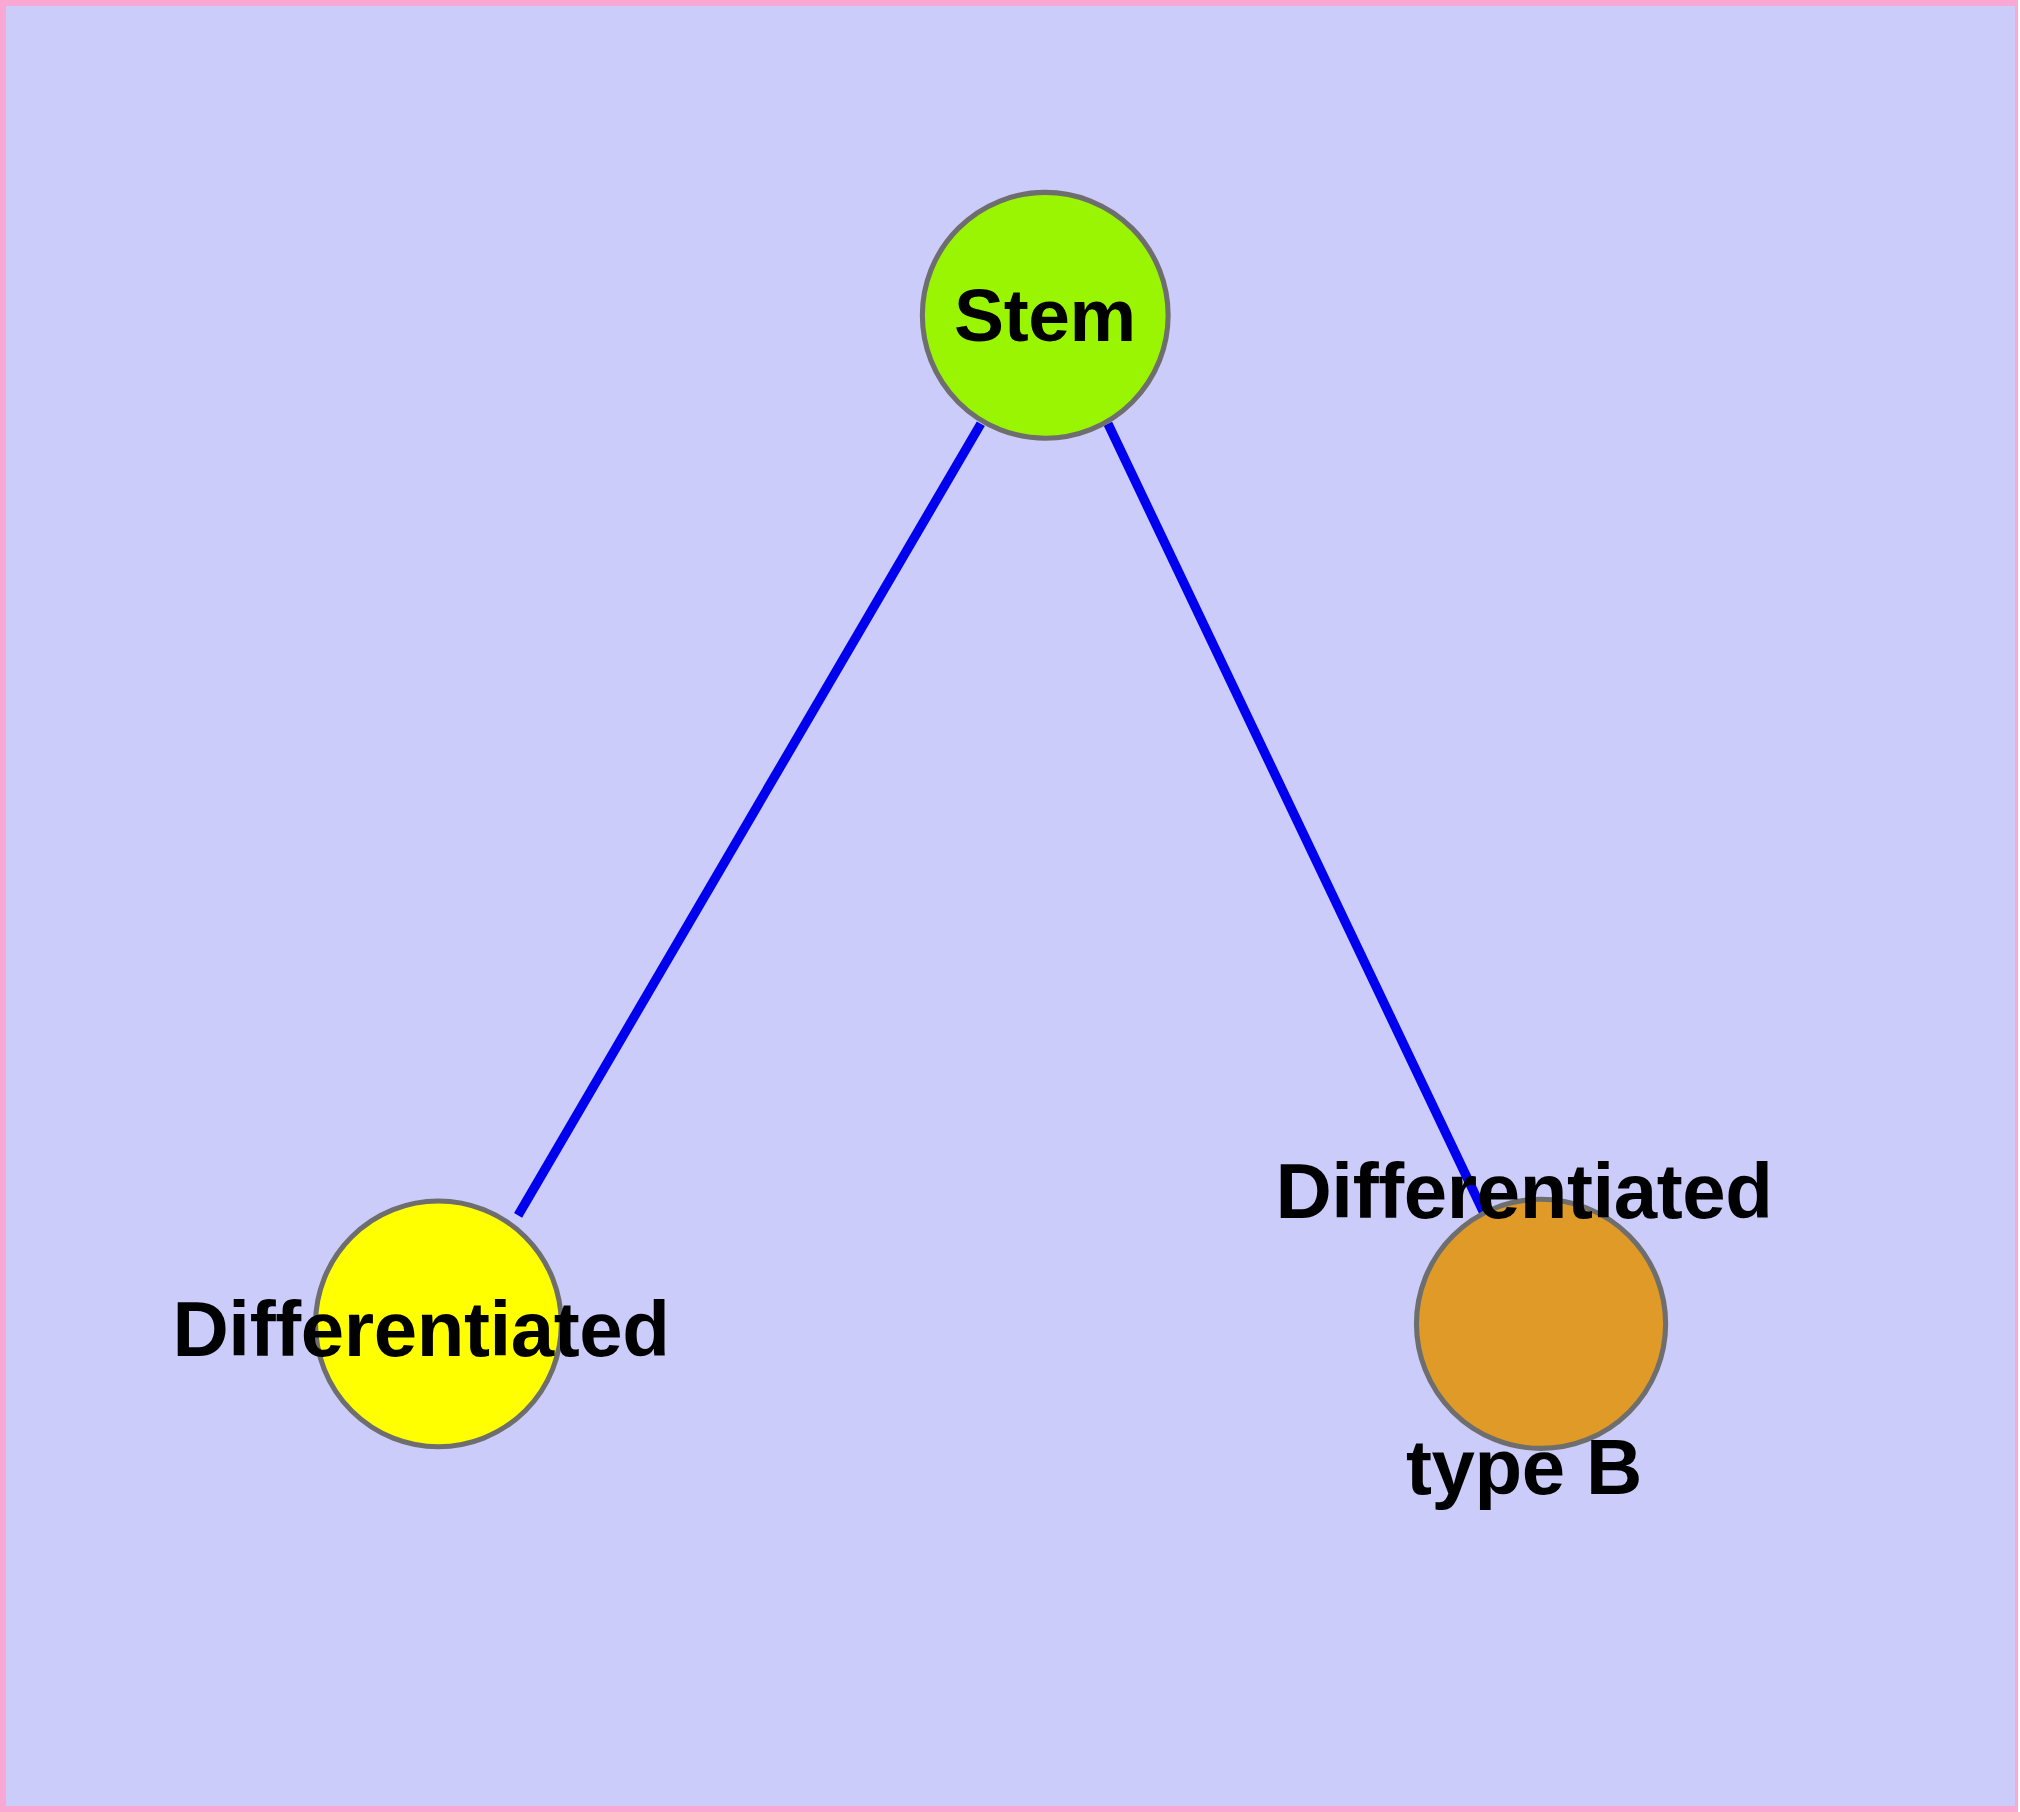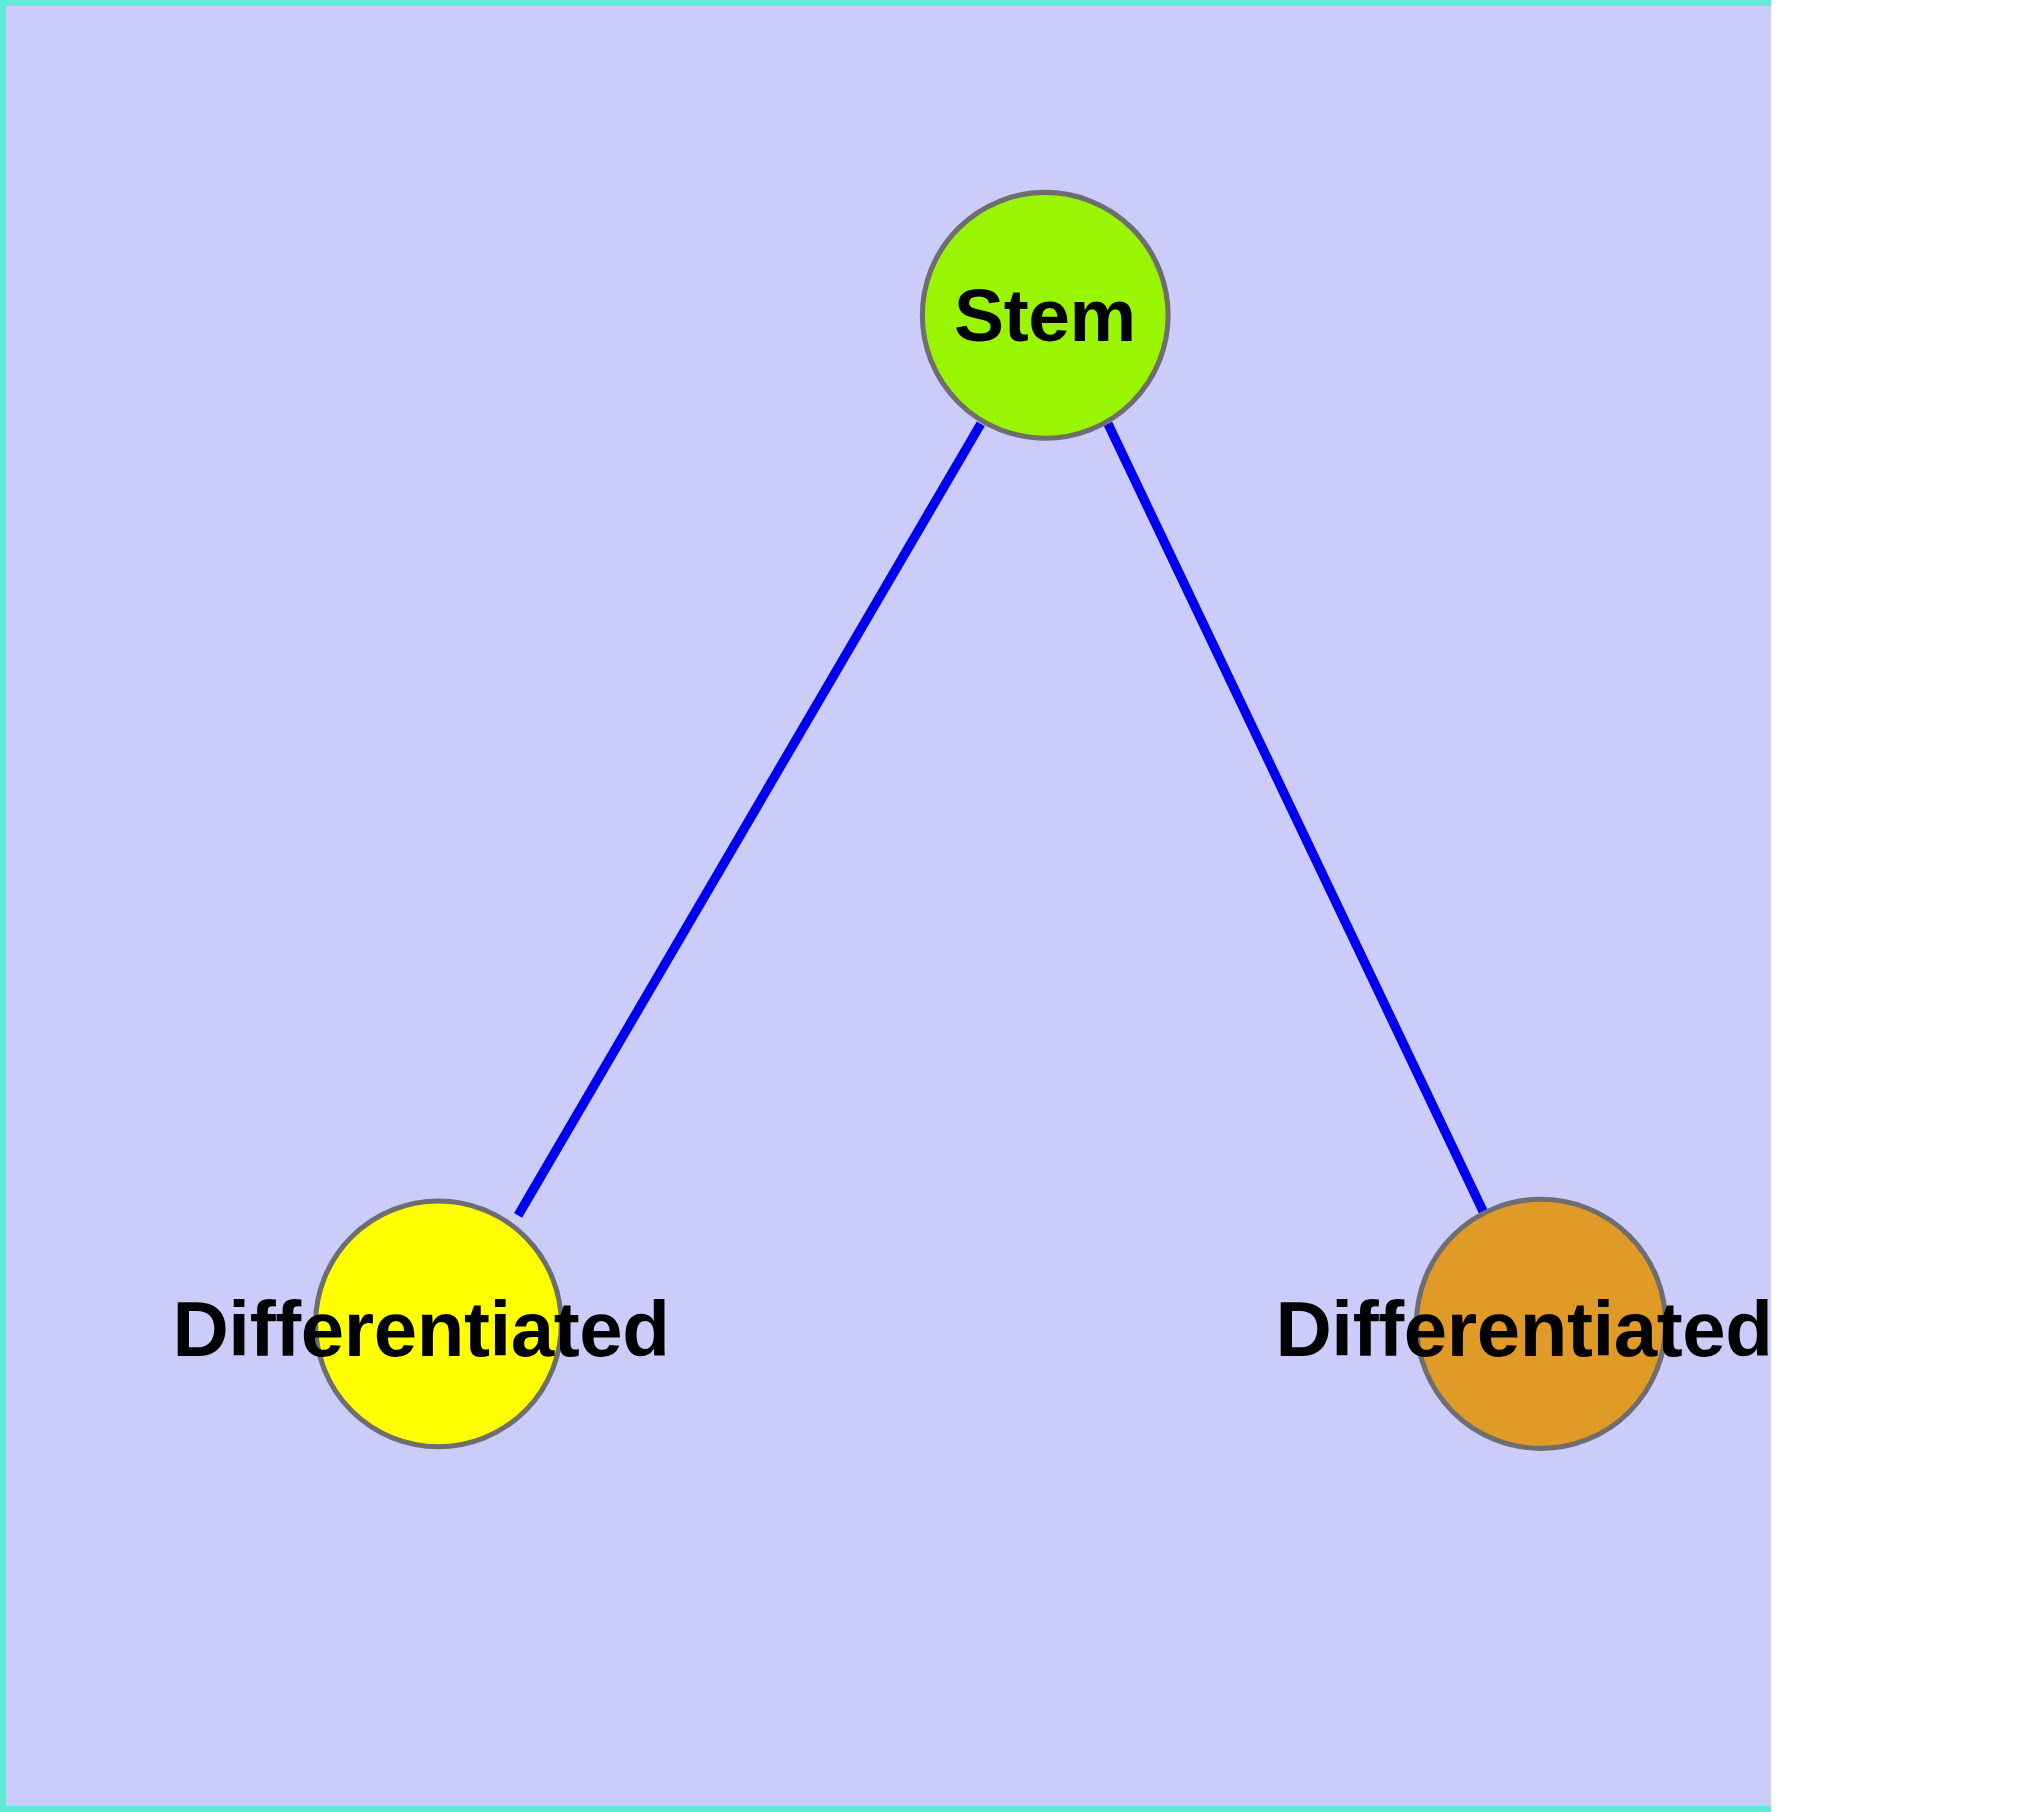--- a/index.html
+++ b/index.html
@@ -3,23 +3,23 @@
 <meta charset="utf-8">
 <title>Cell Differentiation Graph</title>
 <style>
   html, body {
     margin: 0;
     padding: 0;
     background: #ffffff;
   }
   #stage {
     position: relative;
-    width: 1771px;
+    width: 2018px;
     height: 1812px;
-    background: #5eead4;
+    background: #f9a8d4;
     overflow: hidden;
     font-family: "Liberation Sans", sans-serif;
   }
   #canvas-bg {
     position: absolute;
     left: 6px;
     top: 6px;
     width: 2009px;
     height: 1800px;
     background: #ccccfa;
@@ -83,16 +83,17 @@
   </svg>
 
   <div class="node-label" id="label-stem">Stem</div>
 
   <div class="node-label" id="label-typea">
     <div>Differentiated</div>
   </div>
 
   <div class="node-label" id="label-typeb">
     <div>Differentiated</div>
+    <div>type B</div>
   </div>
 
 </div>
 
 
 </body></html>

